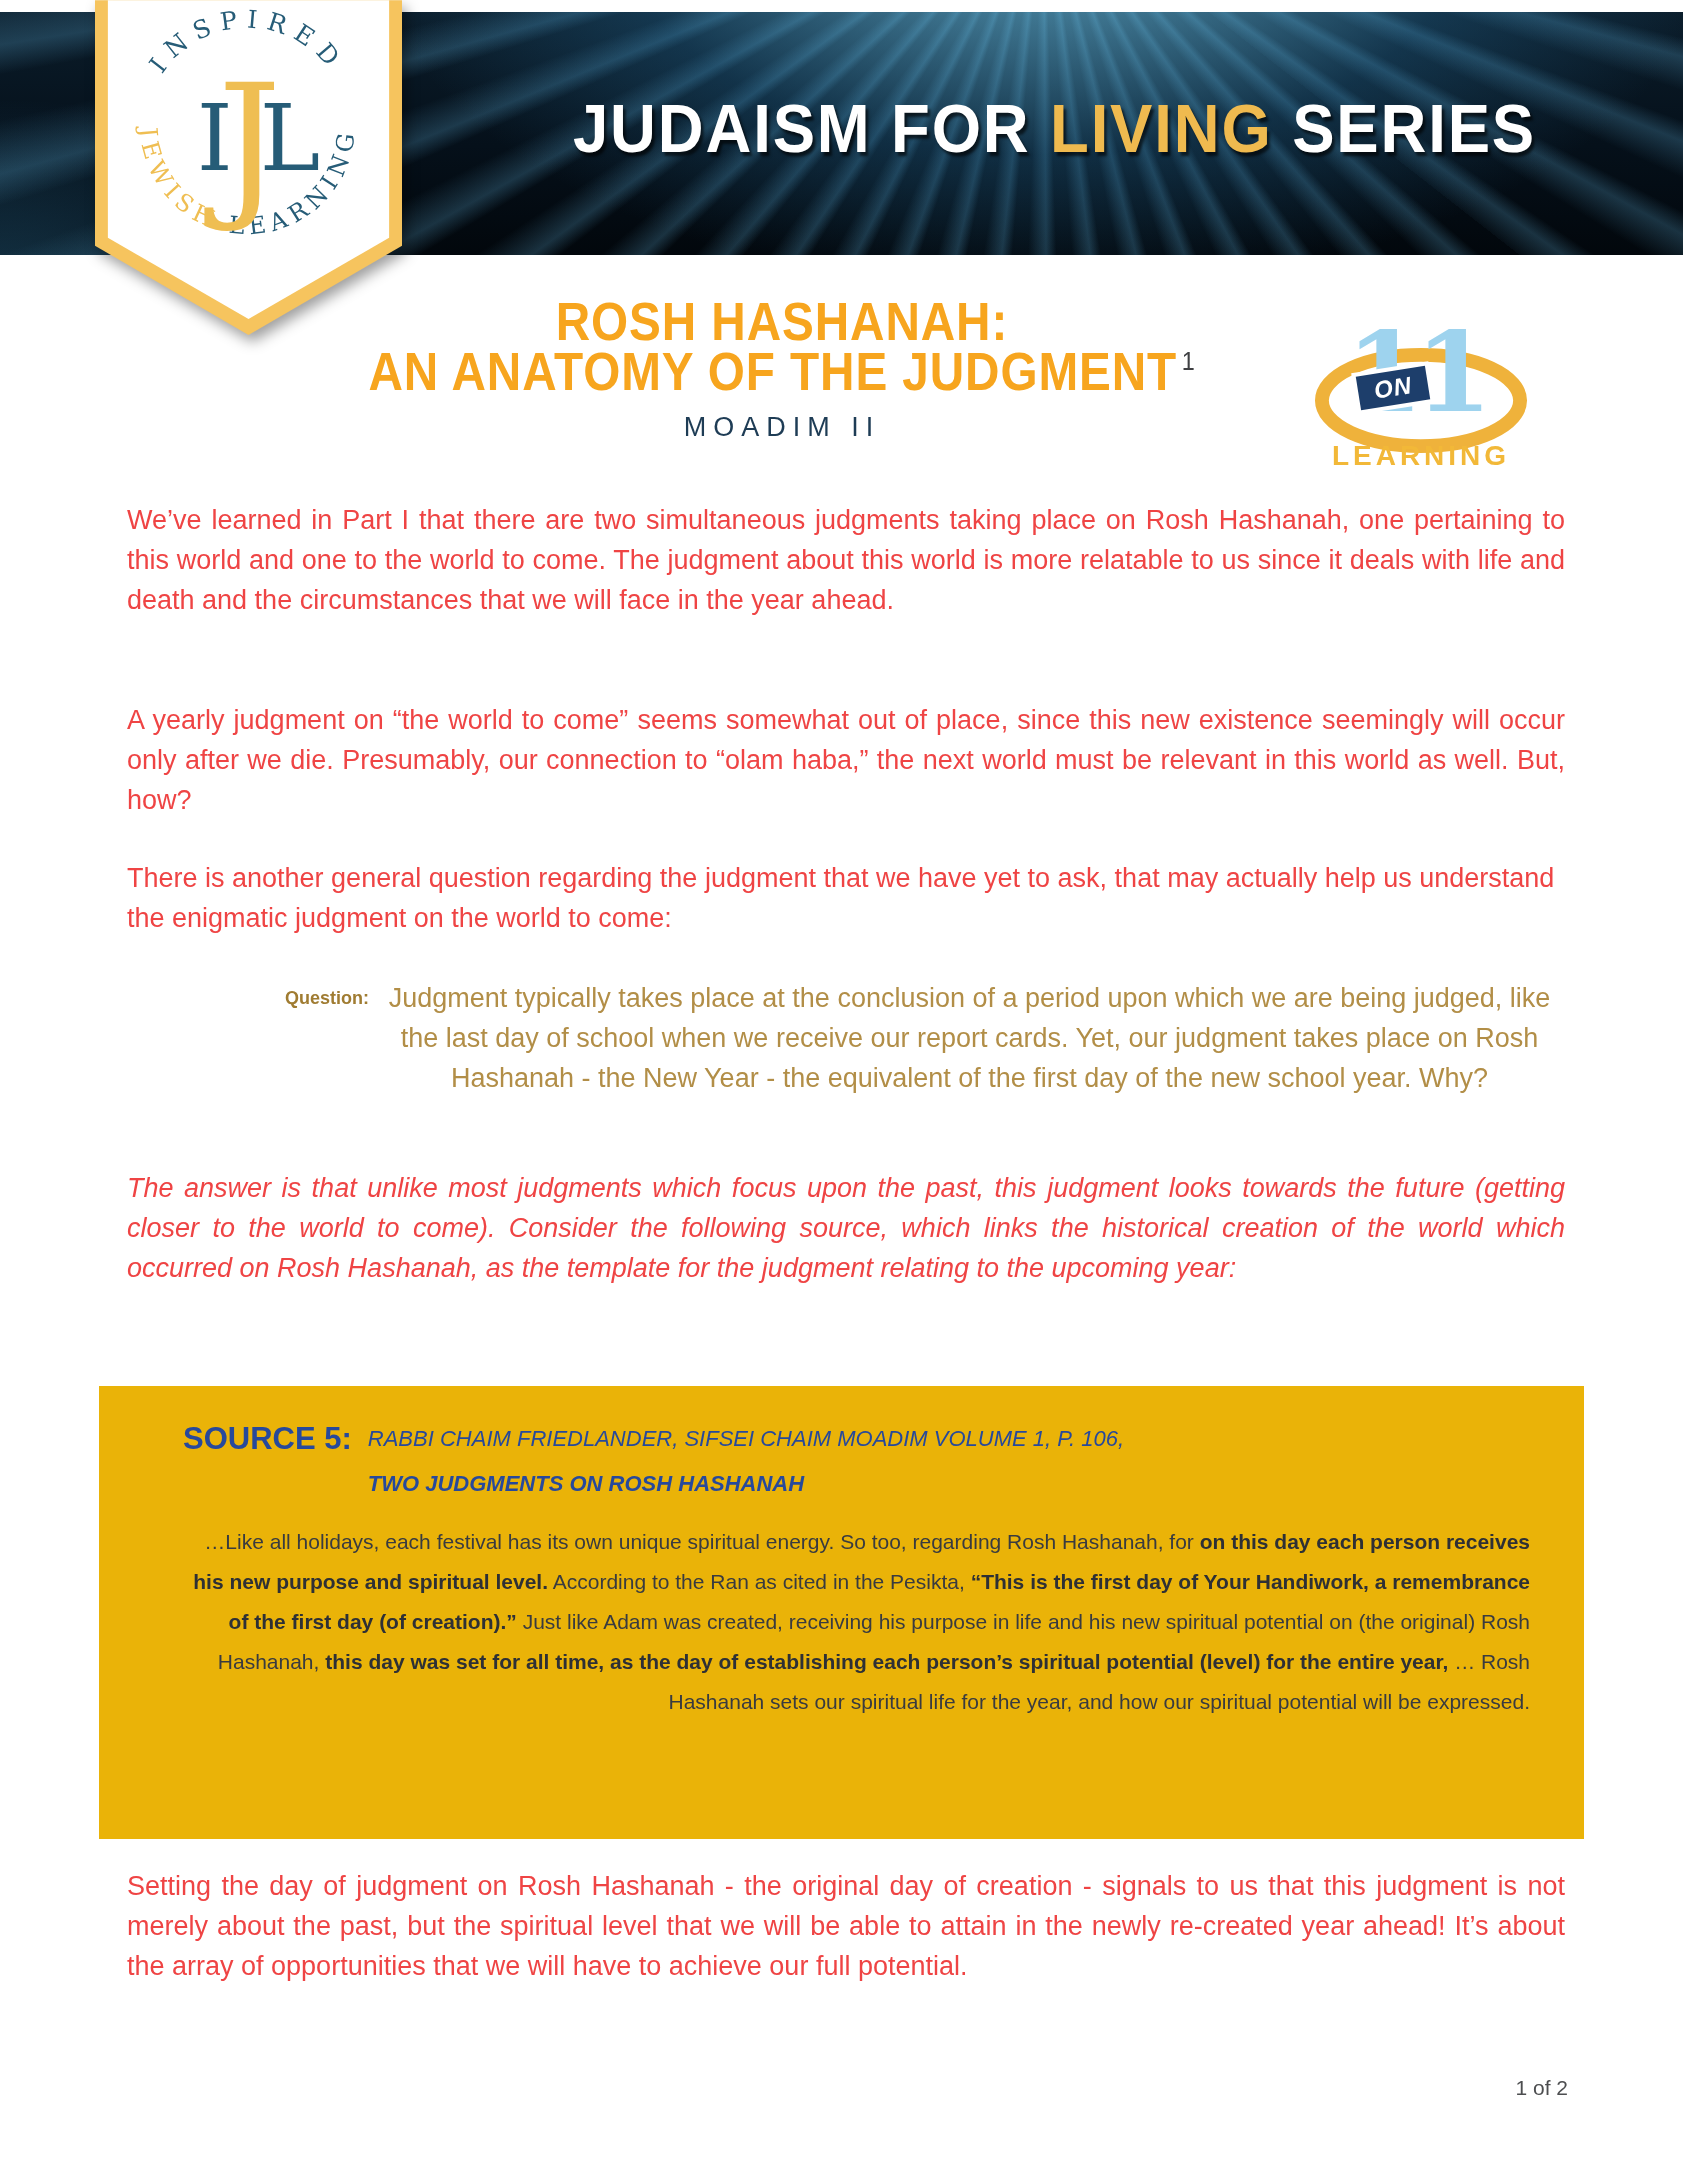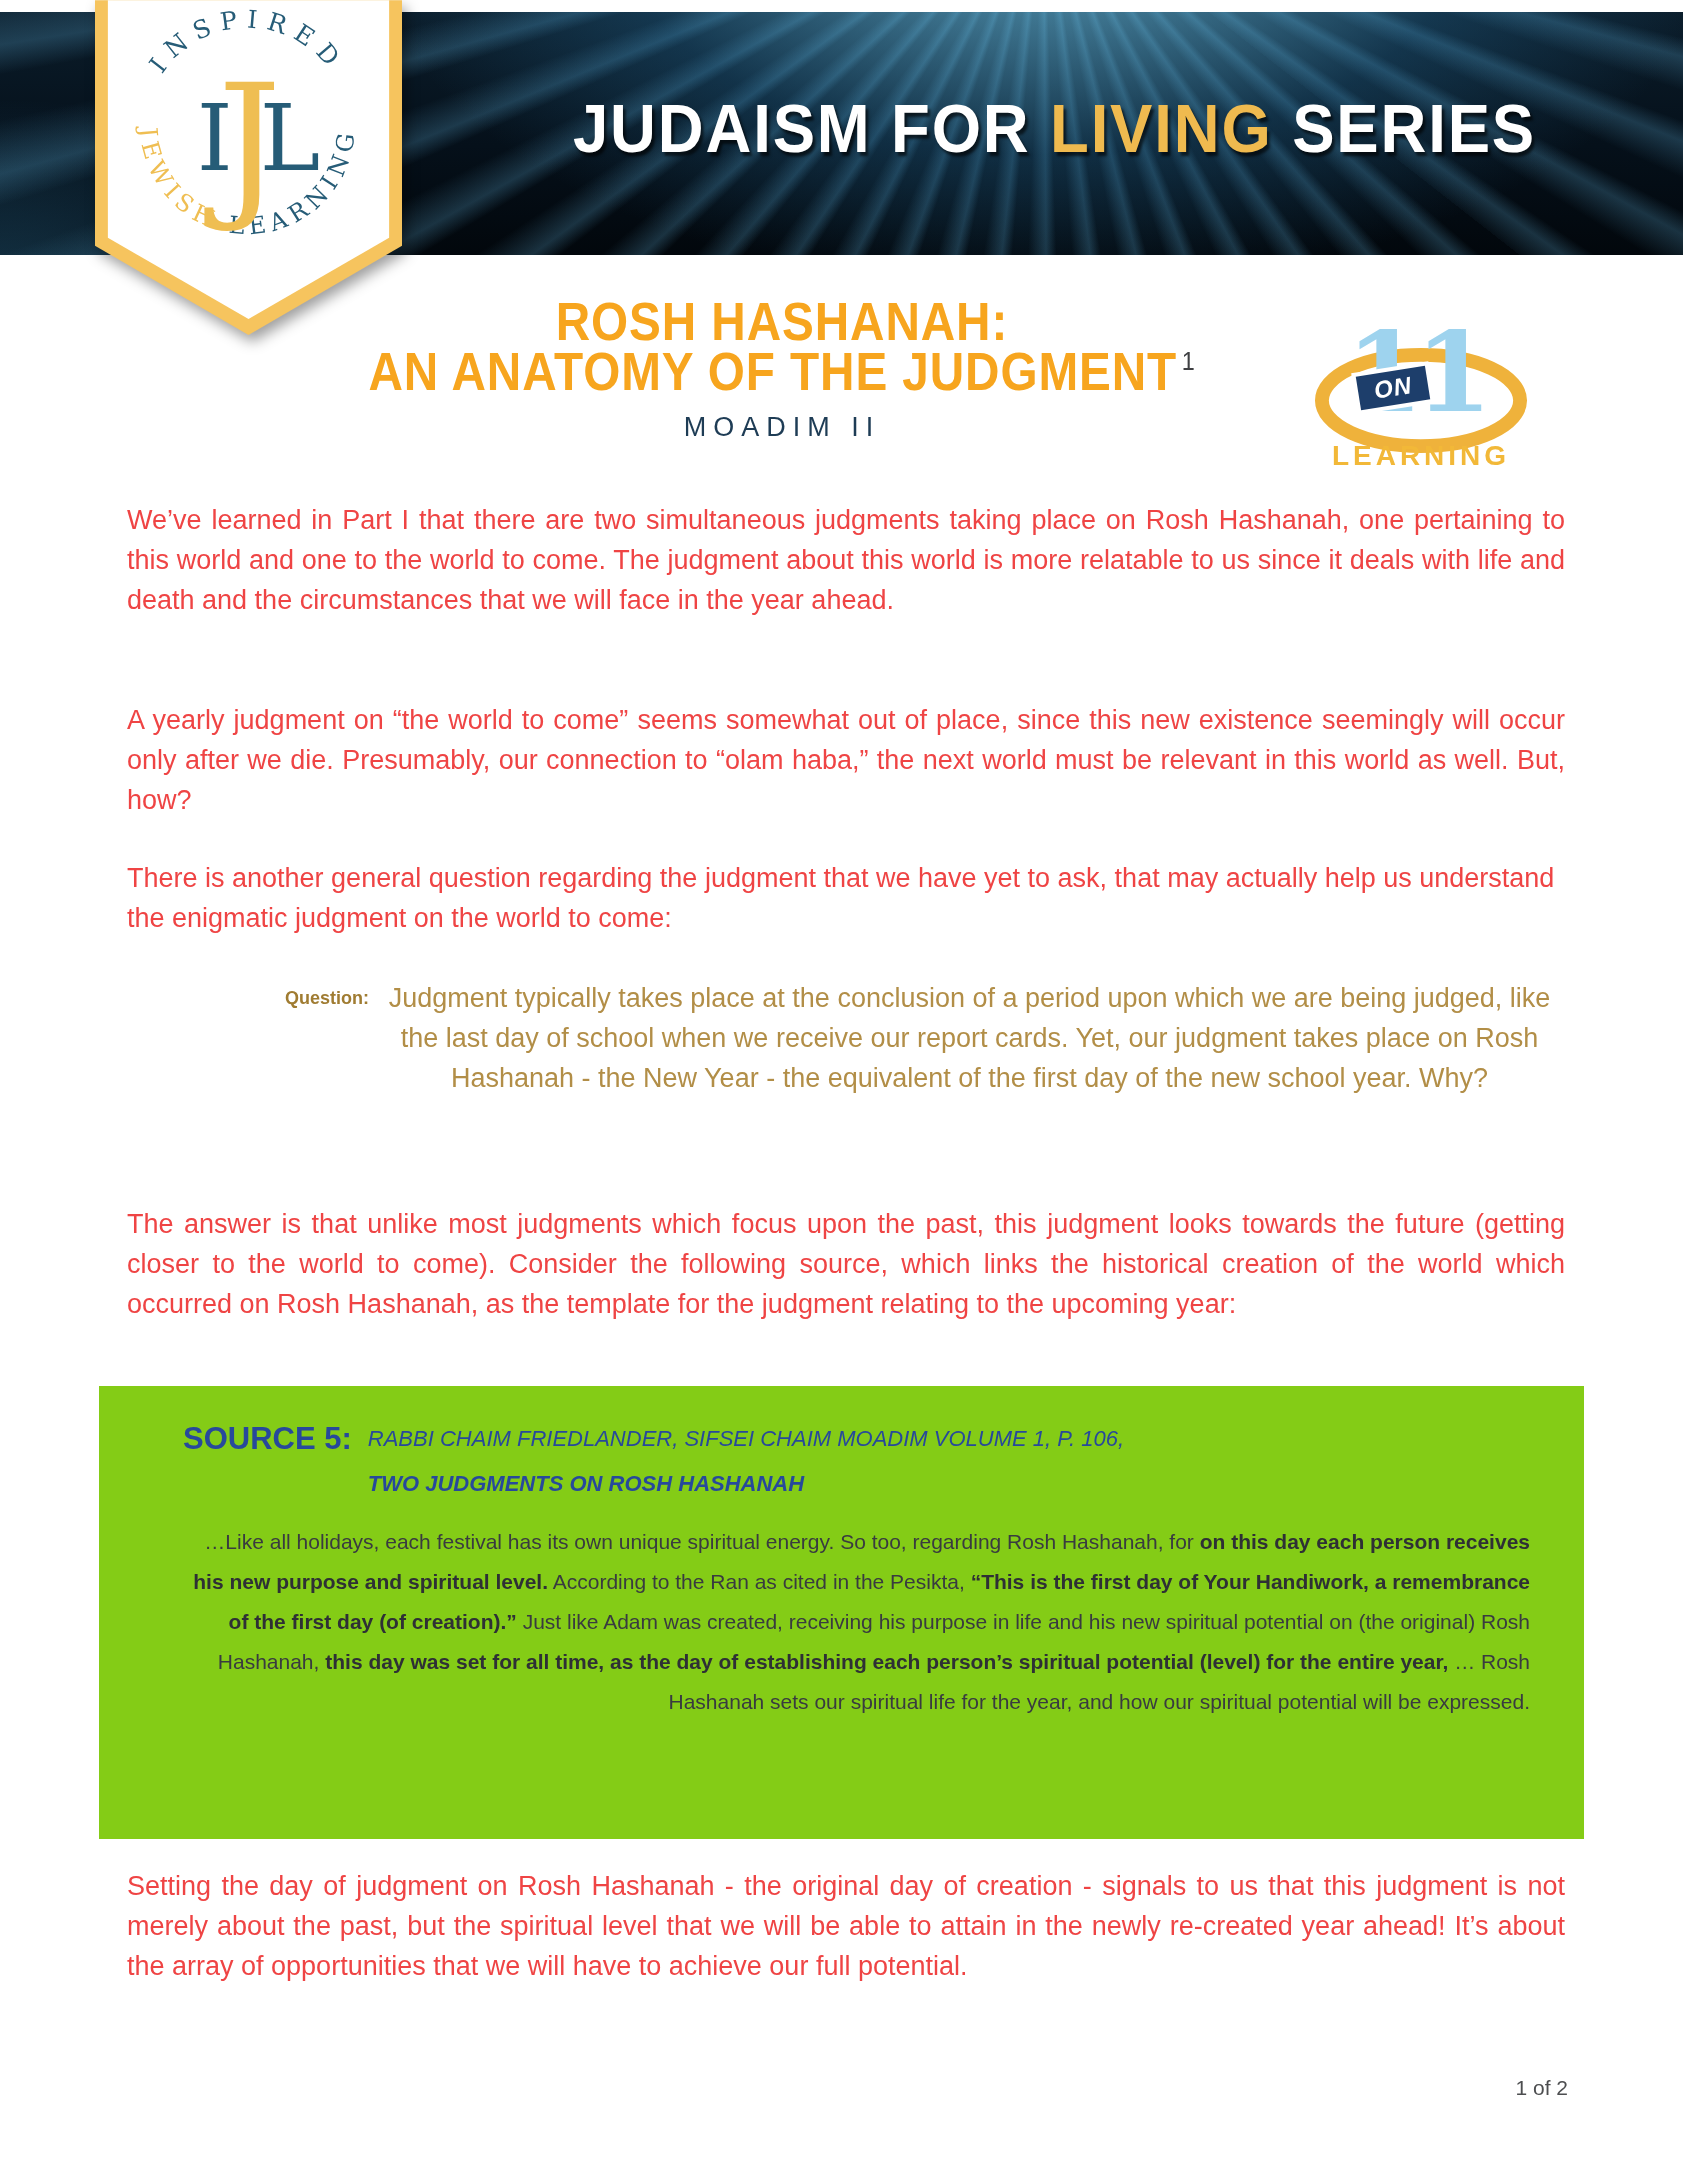--- a/index.html
+++ b/index.html
@@ -51,33 +51,33 @@
   .logo11 .learning{
     position:absolute;left:0;right:0;top:117px;text-align:center;
     font-weight:bold;font-size:28px;letter-spacing:4px;color:#F2B838;
   }
   
   .para{
     position:absolute;left:127px;width:1438px;
     font-size:27px;line-height:40px;color:#ef4444;text-align:justify;
   }
   .p1{top:500px;} .p2{top:700px;} .p3{top:858px;text-align:left;}
-  .p4{top:1204px;} .p5{top:1866px;}
+  .p4{top:1168px;font-style:italic;} .p5{top:1866px;}
   
   .question{position:absolute;left:127px;top:978px;width:1438px;display:flex;}
   .q-label{
     width:242px;text-align:right;font-weight:bold;color:#A07C32;
     font-size:18px;line-height:40px;flex:none;
   }
   .q-text{
     margin-left:14px;width:1173px;color:#B28E47;
     font-size:27px;line-height:40px;text-align:center;
   }
   
-  .source-box{position:absolute;left:99px;top:1386px;width:1485px;height:453px;background:#84cc16;}
+  .source-box{position:absolute;left:99px;top:1386px;width:1485px;height:453px;background:#eab308;}
   .src-header{display:flex;margin:30px 40px 0 84px;color:#27499B;}
   .src-label{font-weight:bold;font-size:31px;line-height:45px;flex:none;}
   .src-citation{margin-left:16px;font-style:italic;font-size:22px;line-height:45px;}
   .src-citation .cit2{font-weight:bold;}
   .src-body{margin:16px 54px 0 84px;font-size:21px;line-height:40px;color:#393b40;text-align:right;}
   .src-body .b{font-weight:bold;color:#2e3035;}
   
   .page-indicator{position:absolute;top:2076px;right:115px;font-size:21px;color:#4d4e50;}
 </style>
 </head>

